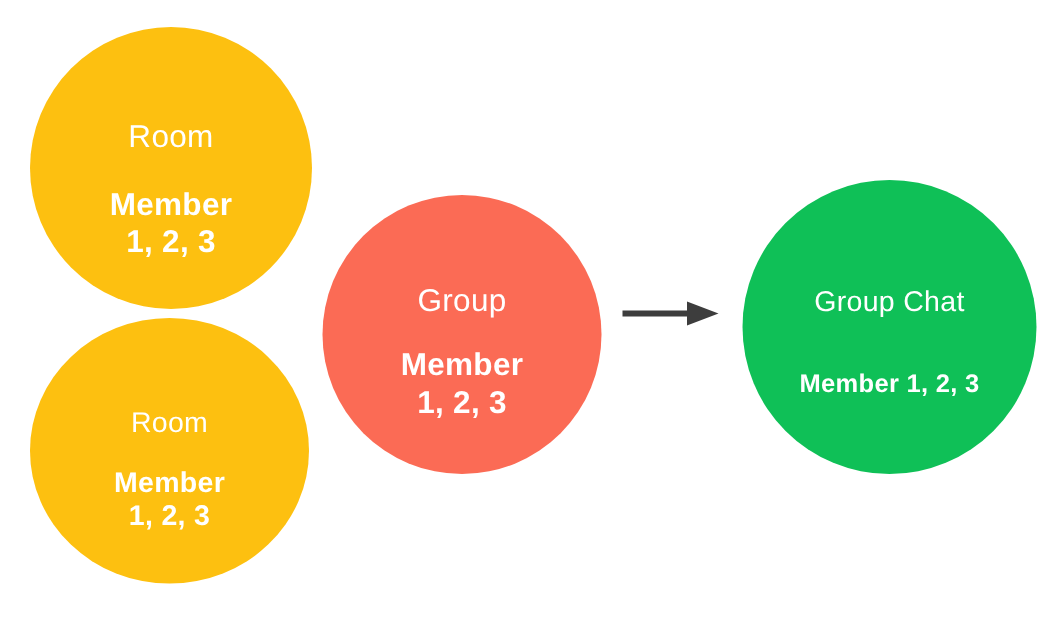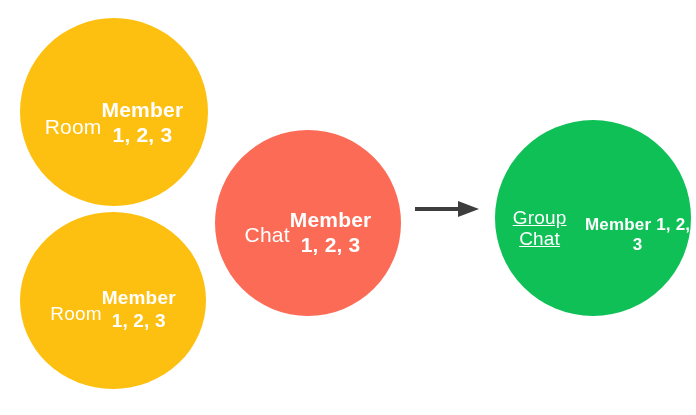--- a/index.html
+++ b/index.html
@@ -16,21 +16,21 @@
   #canvas {
     position: relative;
     width: 696px;
     height: 415px;
     background: #ffffff;
   }
   .node {
     position: absolute;
     border-radius: 50%;
     display: flex;
-    flex-direction: row;
+    flex-direction: column;
     align-items: center;
     justify-content: center;
     color: #ffffff;
     text-align: center;
     box-sizing: border-box;
     -webkit-font-smoothing: antialiased;
   }
   .node .title {
     font-weight: 400;
     letter-spacing: 0.2px;
@@ -77,21 +77,21 @@
   #group .members { font-size: 21px; margin-top: 20px; }
 
   
   #group-chat {
     left: 495px;
     top: 120px;
     width: 196px;
     height: 196px;
     background: #0FC057;
   }
-  #group-chat .title { font-size: 19px; margin-top: 22px; text-decoration: underline; }
+  #group-chat .title { font-size: 19px; margin-top: 22px; }
   #group-chat .members { font-size: 17px; margin-top: 34px; }
 
   
   #arrow {
     position: absolute;
     left: 414px;
     top: 196px;
     width: 66px;
     height: 26px;
   }
@@ -107,21 +107,21 @@
 1, 2, 3</div>
   </div>
 
   <div class="node" id="room-b">
     <div class="title">Room</div>
     <div class="members">Member
 1, 2, 3</div>
   </div>
 
   <div class="node" id="group">
-    <div class="title">Chat</div>
+    <div class="title">Group</div>
     <div class="members">Member
 1, 2, 3</div>
   </div>
 
   <div class="node" id="group-chat">
     <div class="title">Group Chat</div>
     <div class="members">Member 1, 2, 3</div>
   </div>
 
   <svg id="arrow" viewBox="0 0 66 26">

